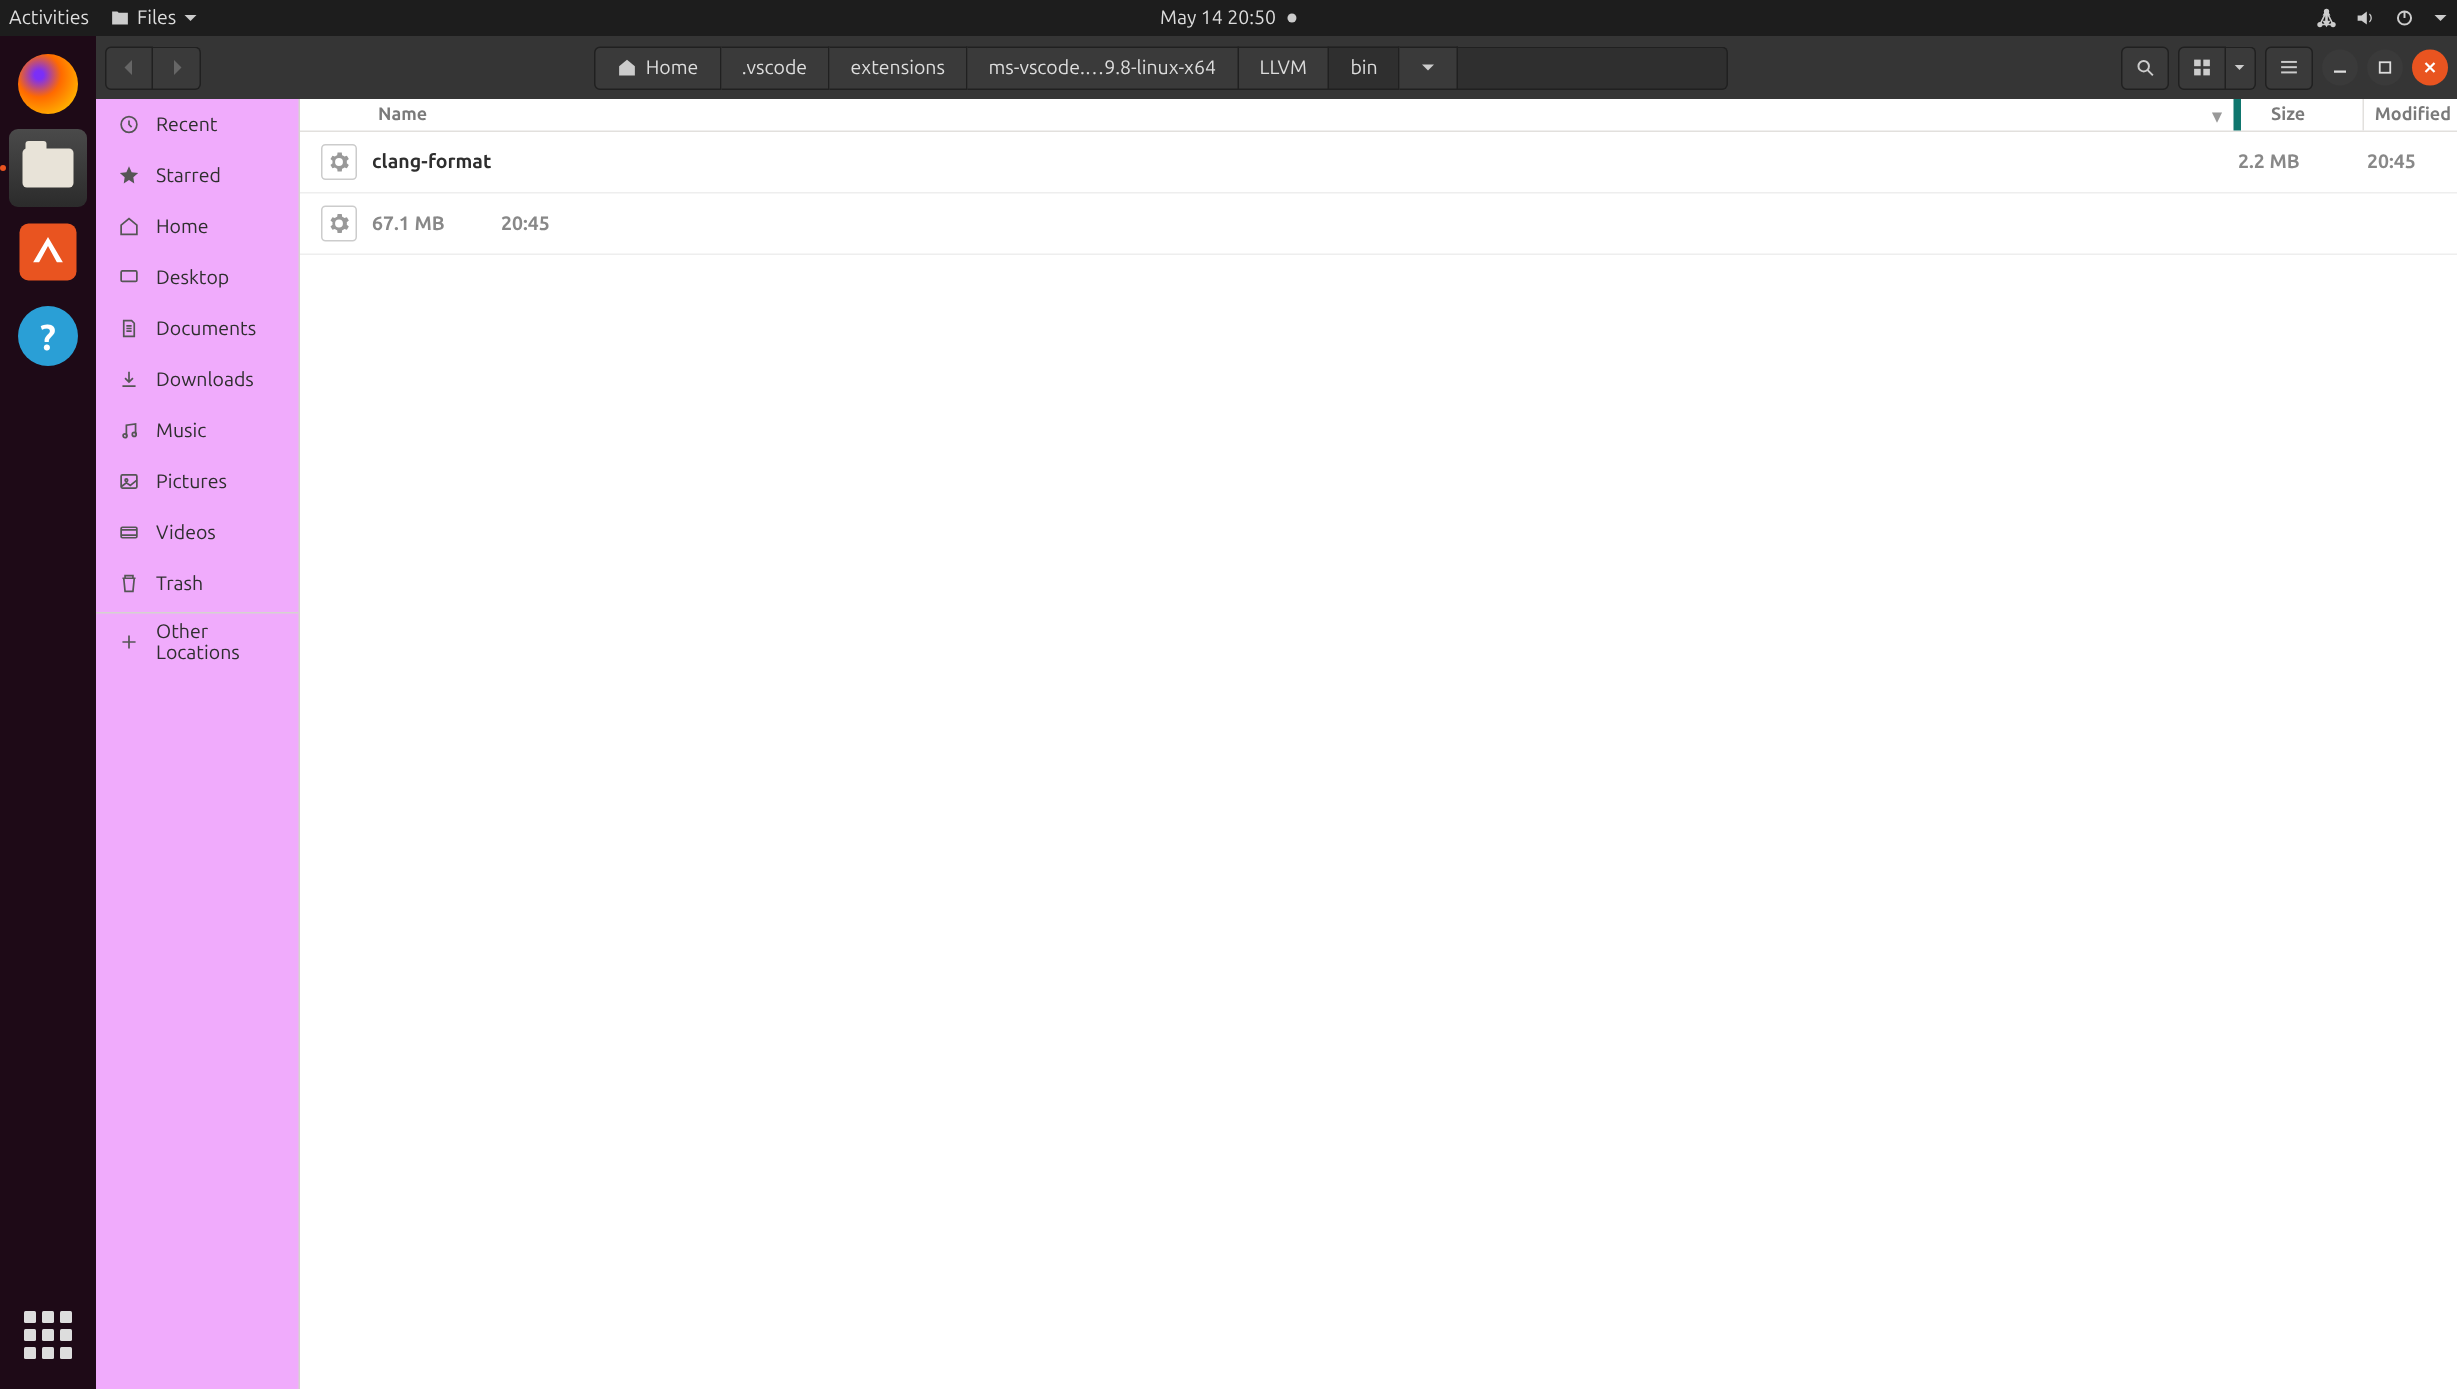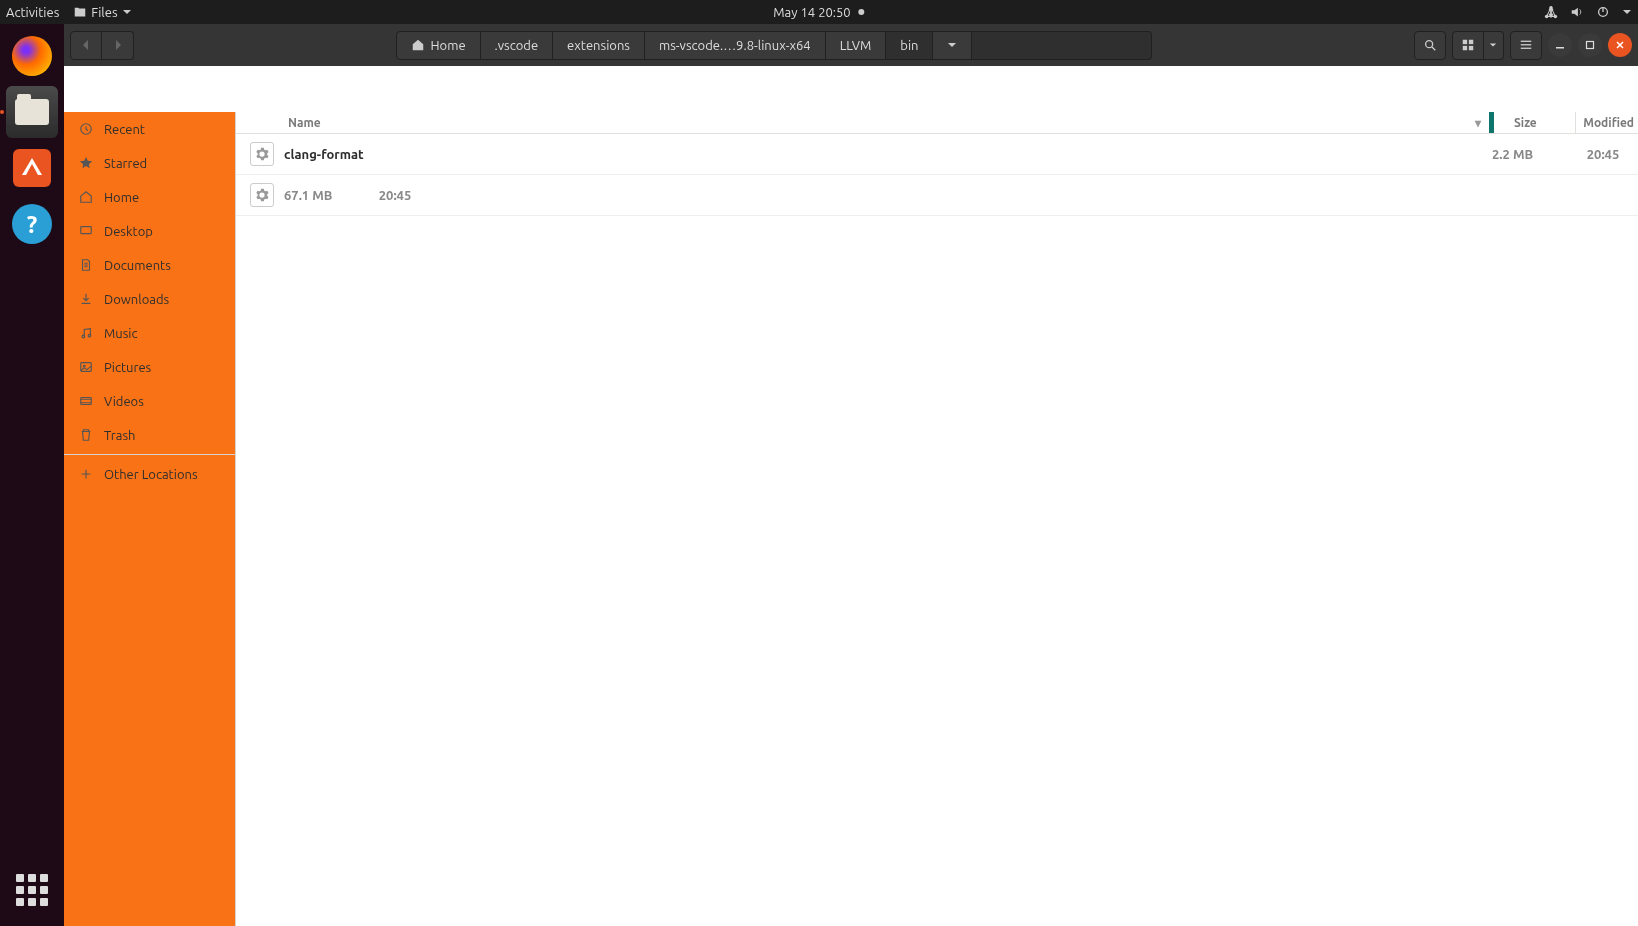--- a/index.html
+++ b/index.html
@@ -22,21 +22,21 @@
 .dock-item .folder-icon-big { width: 34px; height: 26px; background: #e8e3d8; border-radius: 3px; position: relative; }
 .dock-item .folder-icon-big::before { content: ""; position: absolute; top: -5px; left: 2px; width: 14px; height: 6px; background: #e8e3d8; border-radius: 2px 2px 0 0; }
 .dock-item .software { width: 38px; height: 38px; background: #e95420; border-radius: 6px; display:flex; align-items:center; justify-content:center; }
 .dock-item .software-a { width:20px; height:20px; background:#fff; clip-path: polygon(50% 0,100% 85%,80% 85%,50% 30%,20% 85%,0 85%);}
 .dock-item .help { width: 40px; height: 40px; background: #2a9fd6; border-radius: 50%; display:flex; align-items:center; justify-content:center; color:#fff; font-size:24px; font-weight:bold;}
 .dock-item.apps { margin-top: auto; margin-bottom: 10px; }
 .apps-grid { display: grid; grid-template-columns: repeat(3,8px); grid-template-rows: repeat(3,8px); gap: 4px; }
 .apps-grid span { background: #ddd; border-radius: 1px; }
 
 
-.window { position: absolute; left: 64px; right: 0; top: 24px; bottom: 0; display: flex; flex-direction: column; background: #fff; gap: 46px; }
+.window { position: absolute; left: 64px; right: 0; top: 24px; bottom: 0; display: flex; flex-direction: column; background: #fff; }
 
 
 .headerbar { height: 42px; background: #353535; display: flex; align-items: center; padding: 0 6px; gap: 6px; }
 .hb-btn { height: 29px; background: #3a3a3a; border: 1px solid #202020; border-radius: 4px; display: flex; align-items: center; justify-content: center; color: #ccc; cursor: pointer; }
 .hb-btn.disabled { color: #666; }
 .nav-group { display: flex; }
 .nav-group .hb-btn { width: 32px; }
 .nav-group .hb-btn:first-child { border-radius: 4px 0 0 4px; }
 .nav-group .hb-btn:last-child { border-radius: 0 4px 4px 0; border-left: none; }
 .breadcrumb { display: flex; margin-left: auto; margin-right: auto; }
@@ -49,38 +49,38 @@
 .hb-right { display: flex; align-items: center; gap: 6px; }
 .hb-right .hb-btn { width: 32px; }
 .view-group { display: flex; }
 .view-group .hb-btn:first-child { border-radius: 4px 0 0 4px; }
 .view-group .hb-btn:last-child { border-radius: 0 4px 4px 0; border-left: none; width: 20px; }
 .win-ctrl { width: 24px; height: 24px; border-radius: 50%; display:flex; align-items:center; justify-content:center; color:#ddd; cursor:pointer; background:#3a3a3a;}
 .win-ctrl.close { background: #e95420; color:#fff; }
 
 
 .body { flex: 1; display: flex; overflow: hidden; }
-.sidebar { width: 172px; background: #f97316; border-right: 1px solid #d6d3cf; overflow-y: auto; }
+.sidebar { width: 136px; background: #f0abfc; border-right: 1px solid #d6d3cf; overflow-y: auto; }
 .side-item { height: 34px; display: flex; align-items: center; gap: 10px; padding: 0 14px; color: #2e2e2e; font-size: 13px; cursor: pointer; }
 .side-sep { height: 1px; background: #d6d3cf; margin: 2px 0; }
 .side-icon { width: 16px; height: 16px; display:flex; align-items:center; justify-content:center; color:#555; flex-shrink:0;}
 
 .content { flex: 1; display: flex; flex-direction: column; background: #fff; }
 .col-header { height: 22px; border-bottom: 1px solid #e2e0dd; display: flex; align-items: center; font-size: 12px; color: #7a7a7a; font-weight: 600; }
 .col-header .col-name { flex: 1; padding-left: 8px; display:flex; align-items:center;margin-left:44px;}
 .col-header .sort-ind { margin-left:auto; margin-right:8px; color:#999;}
 .col-header .col-size { width: 86px; padding-left: 20px; border-left:5px solid #0f766e; height:100%; display:flex; align-items:center;}
 .col-header .col-mod { width: 63px; padding-right: 4px; border-left:1px solid #e2e0dd; height:100%; display:flex; align-items:center; justify-content:flex-end;}
 .rows { flex: 1; overflow-y: auto; font-weight: bold; }
 .file-row { height: 41px; display: flex; align-items: center; border-bottom: 1px solid #eee; font-size: 13px; color: #2e2e2e; cursor: pointer; }
 .file-row .file-icon { width: 24px; height: 24px; margin: 0 10px 0 14px; background:#fff; border:1px solid #ccc; border-radius:3px; display:flex; align-items:center; justify-content:center;}
 .file-row .file-icon svg { width:14px; height:14px; }
 .file-row .file-name { flex: 1; }
 .file-row .file-size { width: 86px; color: #888; }
-.file-row .file-mod { width: 60px; text-align: center; padding-right: 10px; color: #888; }
+.file-row .file-mod { width: 60px; text-align: left; padding-right: 10px; color: #888; }
 
 svg { display:block; }
 </style>
 </head>
 <body>
 
 <div class="top-panel">
   <div class="left">
     <span>Activities</span>
     <div class="app-menu">

